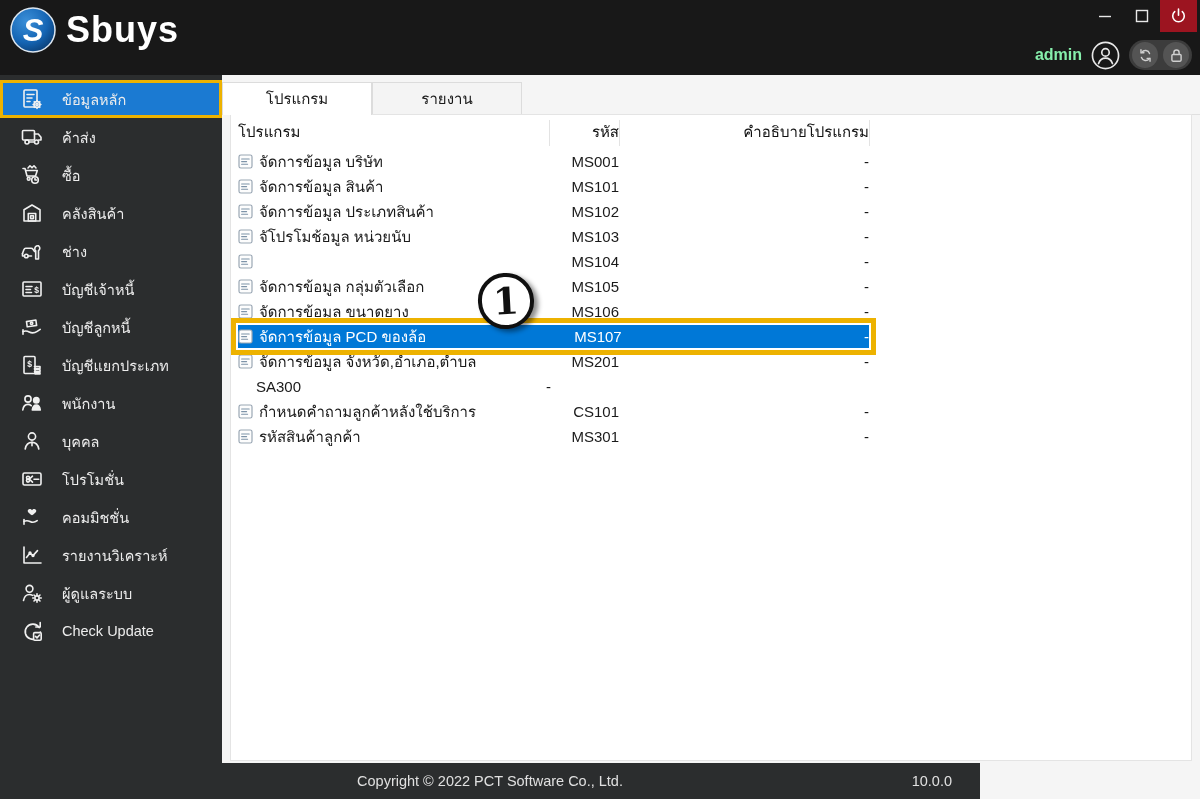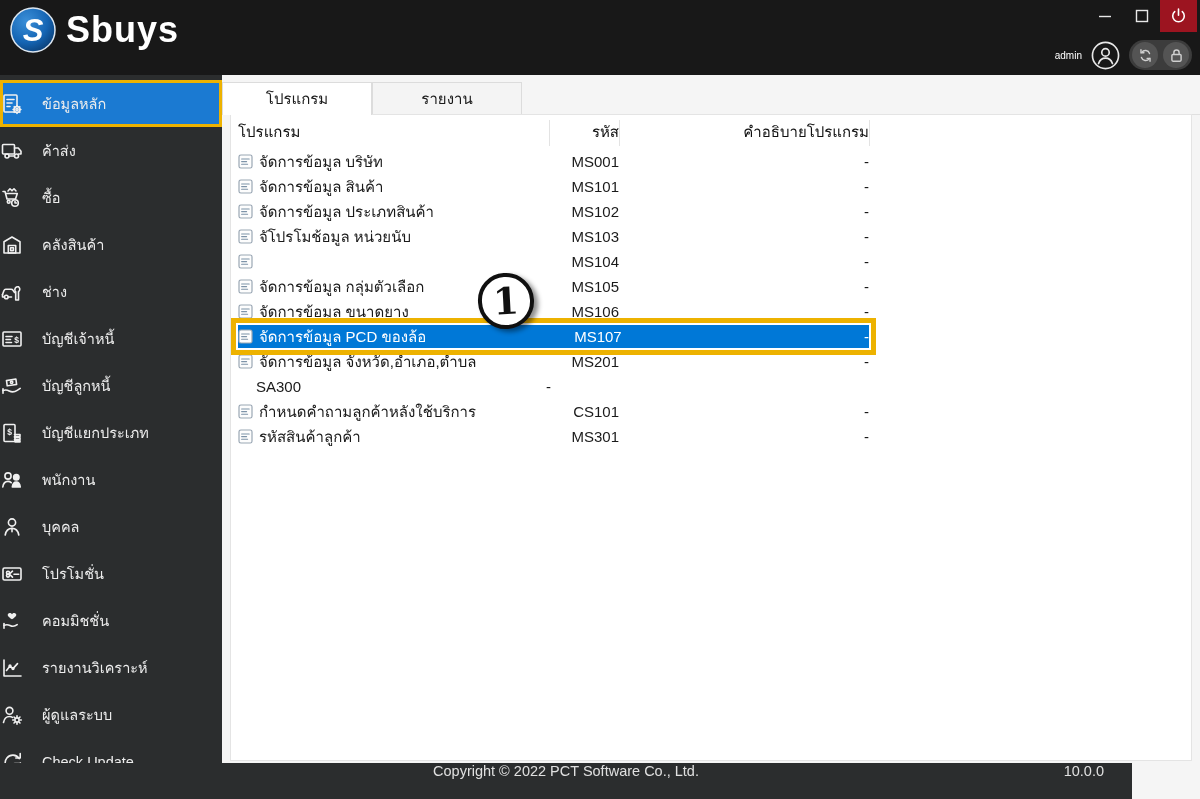--- a/index.html
+++ b/index.html
@@ -8,29 +8,29 @@
        background:#f5f5f5;user-select:none;}
   
   .titlebar{position:absolute;left:0;top:0;width:1200px;height:75px;background:#181818;}
   .logo{position:absolute;left:10px;top:7px;display:flex;align-items:center;gap:10px;}
   .logo-text{color:#fff;font-size:36px;font-weight:bold;letter-spacing:1px;}
   .winbtns{position:absolute;right:3px;top:0;display:flex;}
   .wb{width:37px;height:32px;display:flex;align-items:center;justify-content:center;
       background:none;border:none;padding:0;cursor:pointer;}
   .wb.power{background:#9c1420;}
   .userbar{position:absolute;right:8px;top:40px;display:flex;align-items:center;gap:9px;}
-  .username{color:#ffffff;font-size:10px;}
+  .username{color:#86efac;font-size:16px;font-weight:bold;}
   .avatar{width:29px;height:29px;display:inline-flex;}
   .pill{background:#3c3c3c;border-radius:15px;padding:2px 3px;display:flex;gap:5px;}
   .cbtn{width:26px;height:26px;border-radius:50%;background:#545454;border:none;padding:4px;
         display:flex;align-items:center;justify-content:center;cursor:pointer;}
   
   .sidebar{position:absolute;left:0;top:75px;width:222px;height:688px;background:#2b2d2e;
            padding-top:5px;box-sizing:border-box;}
-  .si{height:47px;display:flex;align-items:center;gap:18px;cursor:pointer;
+  .si{height:38px;display:flex;align-items:center;gap:18px;padding-left:20px;cursor:pointer;
       color:#ededed;font-size:14.5px;box-sizing:border-box;}
   .si .icon{width:24px;height:24px;flex:0 0 24px;display:inline-flex;color:#f0f0f0;}
   .si.active{background:#1b7ad2;box-shadow:inset 0 0 0 3px #edb200;}
   
   .content{position:absolute;left:222px;top:82px;width:844px;height:688px;background:#f5f5f5;text-align:right;}
   .tabstrip{position:absolute;left:0;top:0;width:978px;height:32px;border-bottom:1px solid #e0e0e0;
             display:flex;}
   .tab{width:150px;height:32px;display:flex;align-items:center;justify-content:center;
        font-size:15px;color:#1a1a1a;box-sizing:border-box;cursor:pointer;}
   .tab.active{background:#fff;border:1px solid #dcdcdc;border-bottom:none;height:33px;z-index:2;}
@@ -50,22 +50,22 @@
                 margin-left:7px;width:631px;height:23px;margin-top:1px;margin-bottom:1px;
                 box-shadow:0 0 0 2px #fff,0 0 0 7px #edb200;}
   .row.selected .cell.name{padding-left:0px;}
   
   .annotation{position:absolute;left:478px;top:266px;width:56px;height:56px;background:#fff;
               border:4px solid #101010;border-radius:49% 51% 50% 50%;box-sizing:border-box;
               display:flex;align-items:center;justify-content:center;z-index:5;
               font-family:"DejaVu Serif","Liberation Serif",serif;font-weight:bold;font-size:37px;
               color:#101010;box-shadow:4px 3px 5px rgba(0,0,0,0.45);transform:rotate(-3deg);}
   
-  .footer{position:absolute;left:0;top:763px;width:1132px;height:36px;background:#2b2d2e;
-          display:flex;align-items:flex-start;justify-content:center;color:#e0e0e0;font-size:14.5px;}
+  .footer{position:absolute;left:0;top:763px;width:980px;height:36px;background:#2b2d2e;
+          display:flex;align-items:center;justify-content:center;color:#e0e0e0;font-size:14.5px;}
   .ver{position:absolute;right:28px;}
 </style>
 </head>
 <body>
 
 <div class="app">
 
   <div class="titlebar">
     <div class="logo">
       <svg width="46" height="46" viewBox="0 0 46 46">

